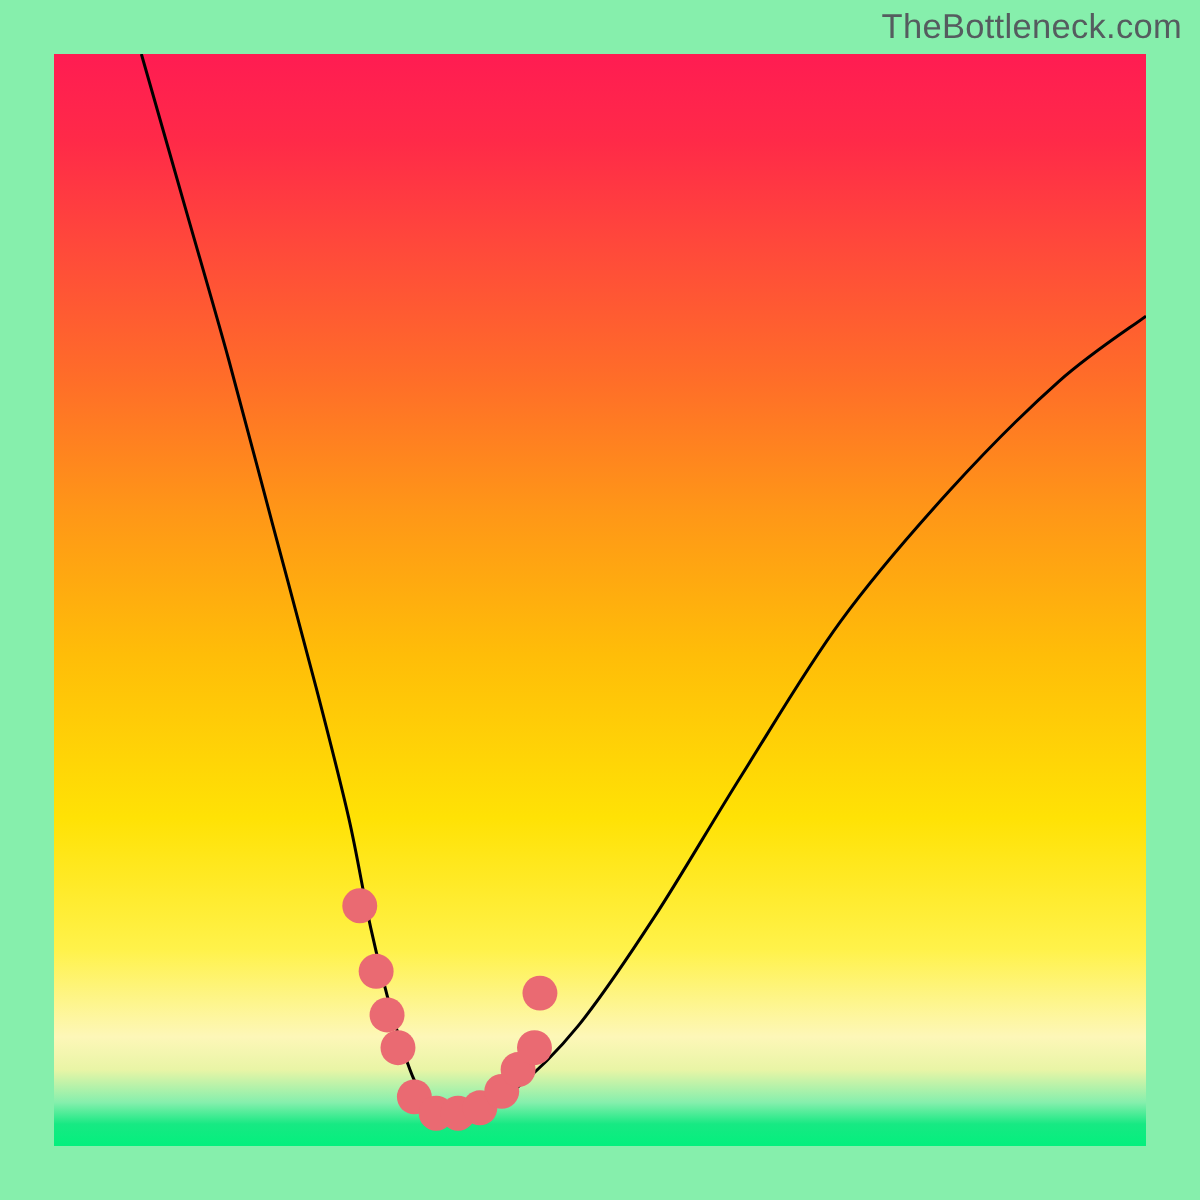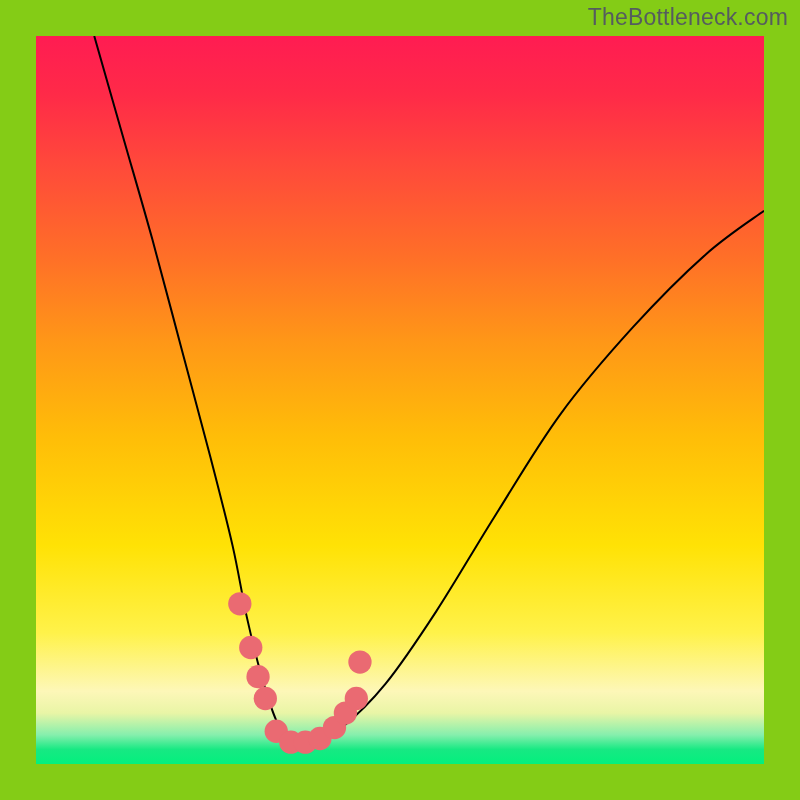--- a/index.html
+++ b/index.html
@@ -8,21 +8,21 @@
     width: 800px;
     height: 800px;
     background: #000;
     overflow: hidden;
     font-family: Arial, Helvetica, sans-serif;
   }
   .frame {
     position: relative;
     width: 800px;
     height: 800px;
-    background: #84cc16;
+    background: #86efac;
   }
   .watermark {
     position: absolute;
     top: 4px;
     right: 12px;
     color: #555c5f;
     font-size: 23px;
     font-weight: 500;
     letter-spacing: 0.2px;
     z-index: 50;

